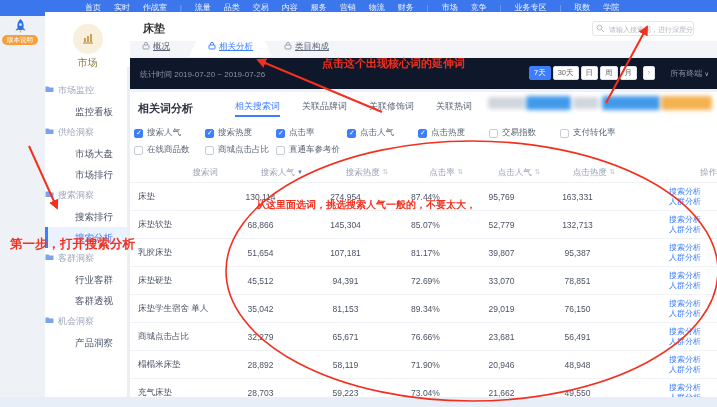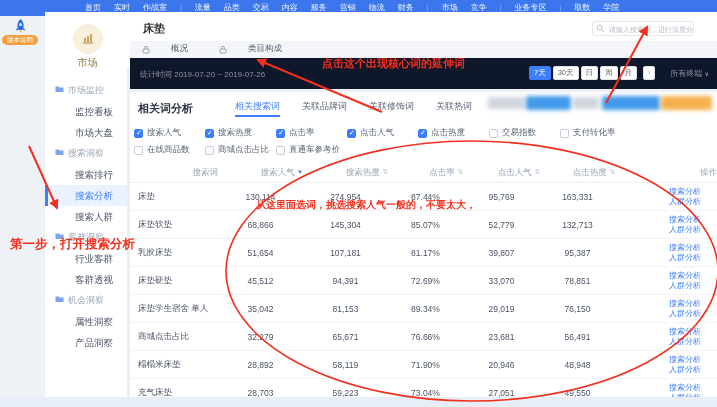--- a/index.html
+++ b/index.html
@@ -19,35 +19,35 @@
   .version-badge{position:absolute;left:2px;top:23px;width:36px;height:10px;background:var(--orange);
     border-radius:5px;color:#fff;font-size:6.5px;line-height:10px;text-align:center;}
 
   
   .sidebar{position:absolute;left:45px;top:12px;width:85px;height:385px;background:#fff;}
   .sidebar::after{content:"";position:absolute;right:0;top:55px;bottom:0;width:3px;background:#eceef1;}
   .mod-icon{width:30px;height:30px;border-radius:50%;background:#f8efdc;margin:12px auto 2px;display:flex;align-items:center;justify-content:center;}
   .mod-label{text-align:center;font-size:10px;color:#8c7a45;margin-bottom:10px;}
   .menu{margin-top:6px;}
   .mitem{height:21px;line-height:21px;font-size:9.5px;color:#4a5568;padding-left:30px;white-space:nowrap;cursor:pointer;box-sizing:border-box;}
-  .mitem.group{font-size:9px;color:#9aa7b8;padding-left:10px;display:flex;align-items:flex-end;gap:4px;cursor:default;}
+  .mitem.group{font-size:9px;color:#9aa7b8;padding-left:0;display:flex;align-items:flex-end;gap:4px;cursor:default;}
   .mitem .folder{flex:0 0 auto;display:none;}
   .mitem.group .folder{display:inline-block;}
   .mitem.active{background:#e9f2fe;border-left:3px solid var(--blue);padding-left:27px;color:var(--blue);}
 
   
   .main{position:absolute;left:130px;top:12px;width:587px;}
   .header-card{background:#fff;height:76px;position:relative;}
   .page-title{position:absolute;left:13px;top:9px;font-size:11px;font-weight:bold;color:#333;}
   .searchbox{position:absolute;right:23px;top:9px;width:100px;height:13px;border:1px solid #e3e6ea;border-radius:3px;background:#fff;}
   .searchbox input{position:absolute;left:14px;top:0;width:84px;height:13px;border:none;outline:none;font-size:7px;color:#666;background:transparent;font-family:inherit;}
   .searchbox input::placeholder{color:#b4bac3;}
   .searchbox svg{position:absolute;left:3px;top:2px;}
   .tabbar{position:absolute;left:0;right:0;top:29px;height:16px;background:#f4f5f8;display:flex;align-items:stretch;}
-  .tab{display:flex;align-items:center;gap:21px;font-size:8.5px;color:#5a6575;padding:0 12px;cursor:pointer;}
+  .tab{display:flex;gap:3px;font-size:8.5px;color:#5a6575;padding:0 12px;cursor:pointer;text-decoration:underline;}
   .tab:nth-child(2){margin-left:7px;}
   .tab.active{background:#fff;color:var(--blue);clip-path:polygon(7px 0,calc(100% - 7px) 0,100% 100%,0 100%);padding:0 19px;}
   .tab .lock path,.tab .lock rect{stroke:#9aa3b0;}
   .tab.active .lock path,.tab.active .lock rect{stroke:var(--blue);}
   .statrow{position:absolute;left:0;right:0;top:45px;height:31px;background:#0f172a;border-top:1px solid #f0f1f4;}
   .stat-time{position:absolute;left:10px;top:11px;font-size:8px;color:#8b94a3;}
   .datebtns{position:absolute;right:62px;top:8px;display:flex;gap:2px;}
   .dbtn{height:12px;line-height:12px;padding:0 4px;font-size:7.5px;color:#666;background:#fff;border:1px solid #dfe3e9;border-radius:2px;cursor:pointer;}
   .dbtn.active{background:var(--blue);border-color:var(--blue);color:#fff;}
   .nextbtn{height:12px;width:10px;line-height:11px;text-align:center;font-size:8px;color:#aab1bb;background:#fff;border:1px solid #dfe3e9;border-radius:2px;margin-left:4px;cursor:pointer;}
@@ -158,71 +158,75 @@
             <svg width="9" height="8" viewBox="0 0 9 8">
               <path d="M0.5 1.5 h3 l1 1 h4 v4.5 h-8 Z" fill="#7ba4ea"></path>
             </svg>
           </span>
           <span>市场监控</span>
         </div>
         <div class="mitem item">
           
           <span>监控看板</span>
         </div>
-        <div class="mitem item">
-          
-          <span>市场大盘</span>
-        </div>
         <div class="mitem group">
           <span class="folder">
             <svg width="9" height="8" viewBox="0 0 9 8">
               <path d="M0.5 1.5 h3 l1 1 h4 v4.5 h-8 Z" fill="#7ba4ea"></path>
             </svg>
           </span>
-          <span>搜索洞察</span>
-        </div>
-        <div class="mitem item">
-          
-          <span>搜索排行</span>
-        </div>
-        <div class="mitem active item">
-          
-          <span>搜索分析</span>
-        </div>
-        <div class="mitem item">
-          
-          <span>搜索人群</span>
+          <span>供给洞察</span>
+        </div>
+        <div class="mitem item">
+          
+          <span>市场大盘</span>
+        </div>
+        <div class="mitem item">
+          
+          <span>市场排行</span>
         </div>
         <div class="mitem group">
           <span class="folder">
             <svg width="9" height="8" viewBox="0 0 9 8">
               <path d="M0.5 1.5 h3 l1 1 h4 v4.5 h-8 Z" fill="#7ba4ea"></path>
             </svg>
           </span>
-          <span>客群洞察</span>
-        </div>
-        <div class="mitem item">
-          
-          <span>行业客群</span>
-        </div>
-        <div class="mitem item">
-          
-          <span>客群透视</span>
+          <span>搜索洞察</span>
+        </div>
+        <div class="mitem item">
+          
+          <span>搜索排行</span>
+        </div>
+        <div class="mitem active item">
+          
+          <span>搜索分析</span>
         </div>
         <div class="mitem group">
           <span class="folder">
             <svg width="9" height="8" viewBox="0 0 9 8">
               <path d="M0.5 1.5 h3 l1 1 h4 v4.5 h-8 Z" fill="#7ba4ea"></path>
             </svg>
           </span>
+          <span>客群洞察</span>
+        </div>
+        <div class="mitem item">
+          
+          <span>行业客群</span>
+        </div>
+        <div class="mitem item">
+          
+          <span>客群透视</span>
+        </div>
+        <div class="mitem group">
+          <span class="folder">
+            <svg width="9" height="8" viewBox="0 0 9 8">
+              <path d="M0.5 1.5 h3 l1 1 h4 v4.5 h-8 Z" fill="#7ba4ea"></path>
+            </svg>
+          </span>
           <span>机会洞察</span>
-        </div>
-        <div class="mitem item">
-          
-          <span>属性洞察</span>
         </div>
         <div class="mitem item">
           
           <span>产品洞察</span>
         </div>
     </div>
   </div>
 
   <div class="main">
 
@@ -237,20 +241,27 @@
         <input type="text" placeholder="请输入搜索词，进行深度分析" style="">
       </div>
 
       <div class="tabbar">
         <div class="tab">
             <svg class="lock" width="8" height="9" viewBox="0 0 8 9">
               <rect x="1" y="4" width="6" height="4" rx="0.8" fill="none" stroke-width="1"></rect>
               <path d="M2.5 4 V2.8 a1.5 1.5 0 0 1 3 0 V4" fill="none" stroke-width="1"></path>
             </svg>
             <span>概况</span>
+          </div>
+          <div class="tab active">
+            <svg class="lock" width="8" height="9" viewBox="0 0 8 9">
+              <rect x="1" y="4" width="6" height="4" rx="0.8" fill="none" stroke-width="1"></rect>
+              <path d="M2.5 4 V2.8 a1.5 1.5 0 0 1 3 0 V4" fill="none" stroke-width="1"></path>
+            </svg>
+            <span>相关分析</span>
           </div>
           <div class="tab">
             <svg class="lock" width="8" height="9" viewBox="0 0 8 9">
               <rect x="1" y="4" width="6" height="4" rx="0.8" fill="none" stroke-width="1"></rect>
               <path d="M2.5 4 V2.8 a1.5 1.5 0 0 1 3 0 V4" fill="none" stroke-width="1"></path>
             </svg>
             <span>类目构成</span>
           </div>
       </div>
 
@@ -449,21 +460,21 @@
             <span class="c act">
               <a class="alink">搜索分析</a>
               <a class="alink">人群分析</a>
             </span>
           </div>
           <div class="trow">
             <span class="c kw">充气床垫</span>
             <span class="c n">28,703</span>
             <span class="c n">59,223</span>
             <span class="c n">73.04%</span>
-            <span class="c n">27,051</span>
+            <span class="c n">21,662</span>
             <span class="c n">49,550</span>
             <span class="c act">
               <a class="alink">搜索分析</a>
               <a class="alink">人群分析</a>
             </span>
           </div>
       </div>
     </div>
   </div>
 

